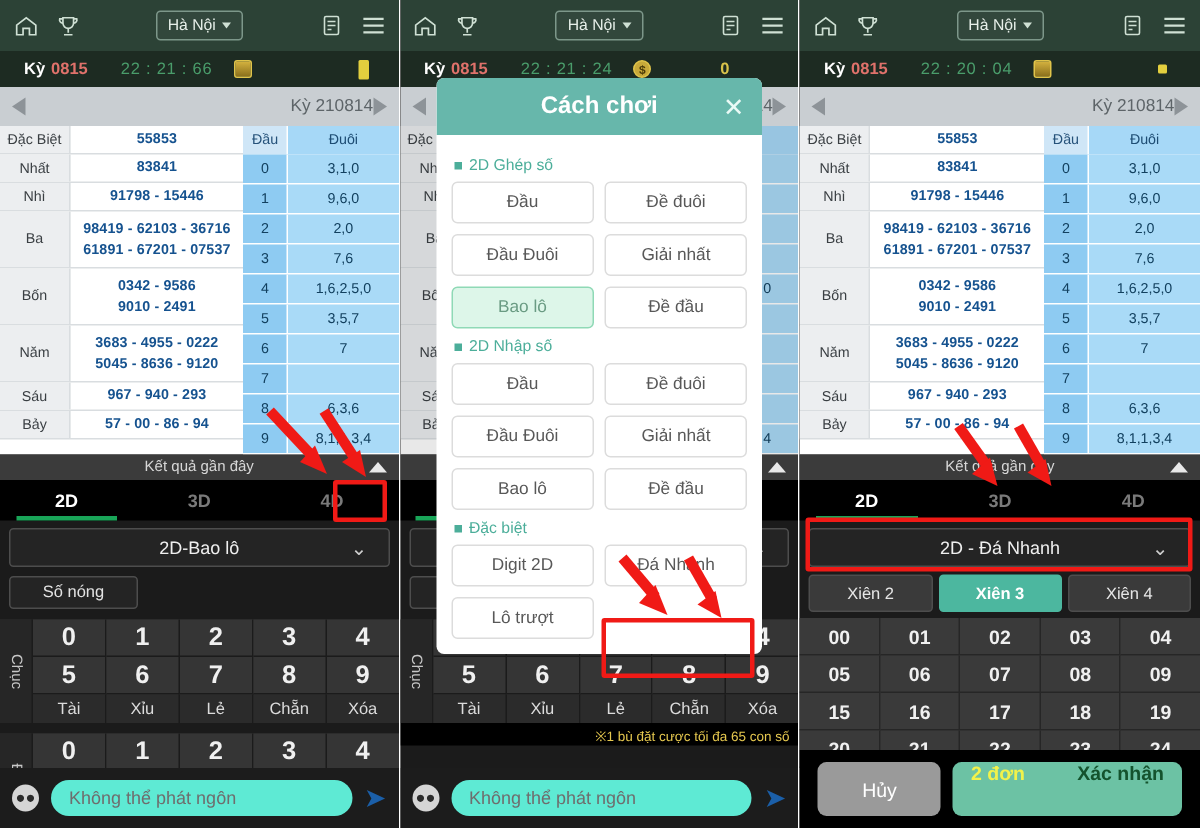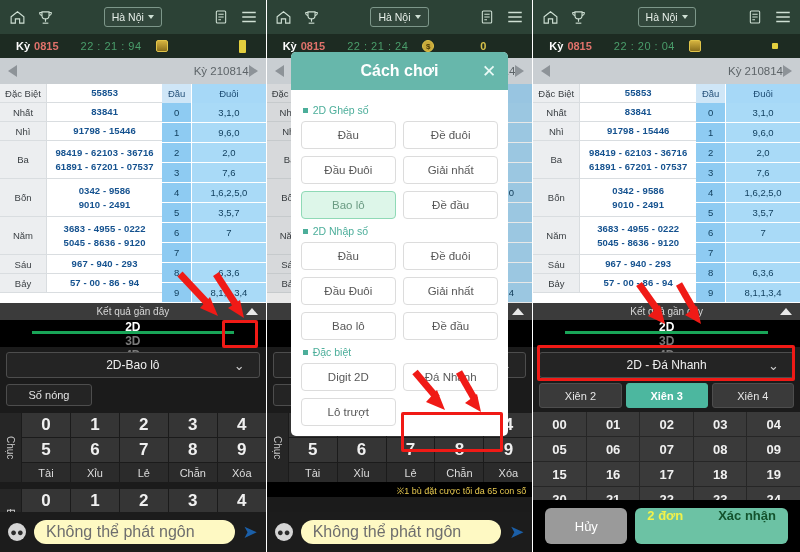--- a/index.html
+++ b/index.html
@@ -71,21 +71,21 @@
   .drow .d2 { flex: 1; background: #a9daf7; color: #12405f; text-align: center; }
   .cellh { height: 19px; line-height: 19px; font-size: 9.5px; }
 
   
   .recent { height: 17px; background: #3b3b3b; color: #d7d7d7; font-size: 10px;
             display: flex; align-items: center; justify-content: center;
             position: relative; }
   .recent .up { position: absolute; right: 8px; width: 0; height: 0;
                 border-left: 6px solid transparent; border-right: 6px solid transparent;
                 border-bottom: 7px solid #e8e8e8; }
-  .tabs { height: 27px; background: #000; display: flex; flex-direction: column; }
+  .tabs { height: 27px; background: #000; display: flex; }
   .tab { flex: 1; display: flex; align-items: center; justify-content: center;
          color: #7a7a7a; font-size: 12px; font-weight: bold; position: relative; }
   .tab.active { color: #ffffff; }
   .tab.active::after { content: ""; position: absolute; bottom: 0; left: 12%;
                        width: 76%; height: 3px; background: #19a558; }
 
   .selbar { margin: 5px 6px 0; height: 26px; border: 1px solid #4d4d4d;
             border-radius: 3px; background: #242424; display: flex; align-items: center;
             justify-content: center; position: relative; color: #efefef; font-size: 12px; }
   .selbar .chev { position: absolute; right: 14px; color: #cfcfcf; font-size: 13px; }
@@ -111,22 +111,22 @@
 
   .note { color: #e6c84f; font-size: 9px; text-align: right; padding: 2px 6px 0;
           background: #000; white-space: nowrap; overflow: hidden; }
 
   .chatbar { position: absolute; bottom: 0; left: 0; right: 0; height: 40px;
              background: #1c1c1c; display: flex; align-items: center; padding: 0 8px;
              gap: 8px; }
   .chat-ic { width: 18px; height: 18px; border-radius: 50%; background: #d5d5d5;
              color: #2b2b2b; font-size: 11px; display: flex; align-items: center;
              justify-content: center; }
-  .chat-input { flex: 1; height: 24px; border-radius: 12px; background: #fef9c3;
-                color: #6e6e6e; font-size: 16px; display: flex; align-items: center;
+  .chat-input { flex: 1; height: 24px; border-radius: 12px; background: #5eead4;
+                color: #6e6e6e; font-size: 12px; display: flex; align-items: center;
                 padding: 0 12px; }
   .send-ic { color: #1b5fa8; font-size: 18px; }
   .modal { position: absolute; left: 24px; right: 24px; top: 52px;
            background: #ffffff; border-radius: 5px; overflow: hidden; z-index: 5; }
   .modal-hd { height: 38px; background: #67b7ab; display: flex; align-items: center;
               justify-content: center; color: #fff; font-size: 16px; font-weight: bold;
               position: relative; }
   .modal-x { position: absolute; right: 12px; font-size: 17px; font-weight: normal;
              color: #eafaf6; }
   .modal-bd { padding: 8px 10px 10px; }
@@ -205,21 +205,21 @@
       <div class="ic">
         <svg width="18" height="18" viewBox="0 0 24 24" stroke="#cfe0d4" stroke-width="2">
           <path d="M3 6h18M3 12h18M3 18h18"></path>
           </svg>
       </div>
     </div>
 
     <div class="statusbar">
       <span class="sb-ky">Kỳ</span>
       <span class="sb-num">0815</span>
-      <span class="sb-time">22 : 21 : 94</span>
+      <span class="sb-time">22 : 21 : 66</span>
       <span class="sb-coin stack"></span>
       <span class="sb-chip"></span>
     </div>
 
     <div class="periodbar">
       <span class="tri l"></span>
       <span class="lbl">Kỳ 210814</span>
       <span class="tri r"></span>
     </div>
 

